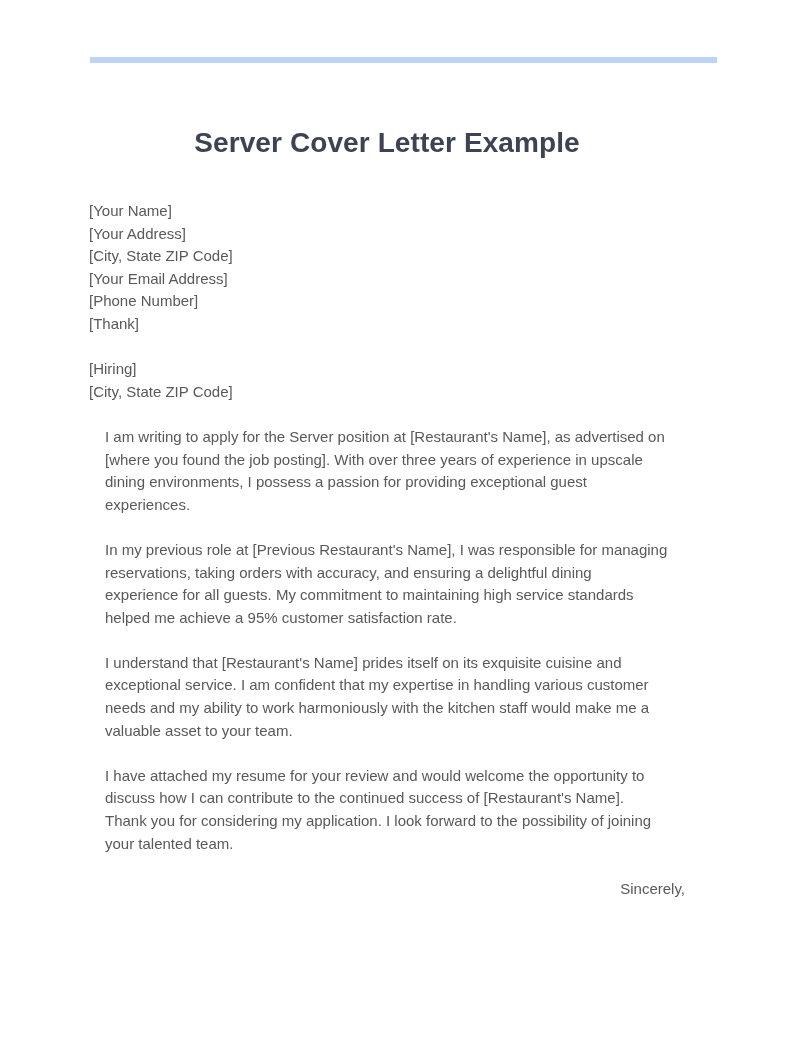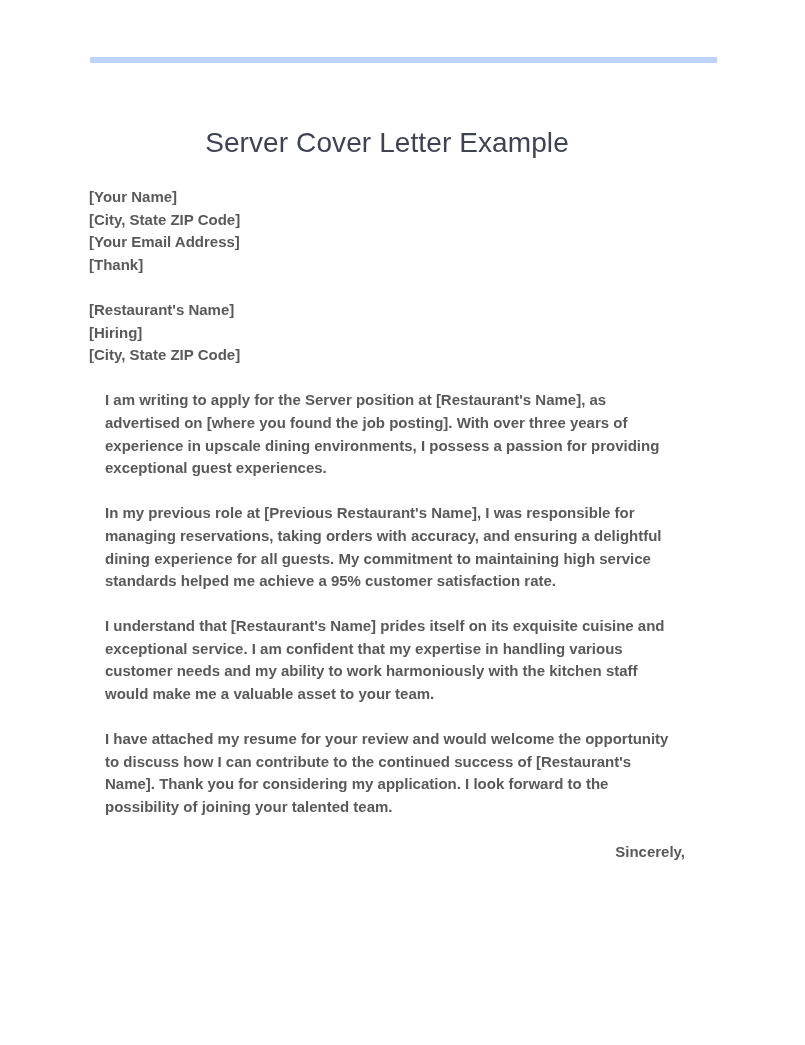--- a/index.html
+++ b/index.html
@@ -36,36 +36,36 @@
 
   
   .doc-title {
     position: absolute;
     left: 90px;
     top: 104px;
     width: 594px;
     text-align: center;
     font-size: 28px;
     line-height: 40px;
-    font-weight: 400;
+    font-weight: 700;
     color: #3d4352;
     letter-spacing: 0.1px;
     white-space: nowrap;
   }
 
   
   .letter {
     position: absolute;
     left: 89px;
-    top: 186px;
+    top: 200px;
     width: 596px;
     color: #595959;
     font-size: 15px;
     line-height: 22.6px;
-    font-weight: 700;
+    font-weight: 400;
   }
 
   .addr-block {
     margin: 0 0 0 0;
   }
   .addr-line {
     display: block;
     white-space: nowrap;
   }
 
@@ -101,29 +101,30 @@
 <div class="page">
 
   <div class="top-rule"></div>
 
   <h1 class="doc-title">Server Cover Letter Example</h1>
 
   <div class="letter">
 
     <div class="addr-block">
       <span class="addr-line">[Your Name]</span>
+      <span class="addr-line">[Your Address]</span>
       <span class="addr-line">[City, State ZIP Code]</span>
       <span class="addr-line">[Your Email Address]</span>
+      <span class="addr-line">[Phone Number]</span>
       <span class="addr-line">[Thank]</span>
     </div>
 
     <div class="block-gap"></div>
 
     <div class="addr-block">
-      <span class="addr-line">[Restaurant's Name]</span>
       <span class="addr-line">[Hiring]</span>
       <span class="addr-line">[City, State ZIP Code]</span>
     </div>
 
     <p class="para para-spacer">I am writing to apply for the Server position at [Restaurant's Name], as advertised on [where you found the job posting]. With over three years of experience in upscale dining environments, I possess a passion for providing exceptional guest experiences.</p>
     <p class="para">In my previous role at [Previous Restaurant's Name], I was responsible for managing reservations, taking orders with accuracy, and ensuring a delightful dining experience for all guests. My commitment to maintaining high service standards helped me achieve a 95% customer satisfaction rate.</p>
     <p class="para">I understand that [Restaurant's Name] prides itself on its exquisite cuisine and exceptional service. I am confident that my expertise in handling various customer needs and my ability to work harmoniously with the kitchen staff would make me a valuable asset to your team.</p>
     <p class="para">I have attached my resume for your review and would welcome the opportunity to discuss how I can contribute to the continued success of [Restaurant's Name]. Thank you for considering my application. I look forward to the possibility of joining your talented team.</p>
 
     <span class="closing">Sincerely,</span>

